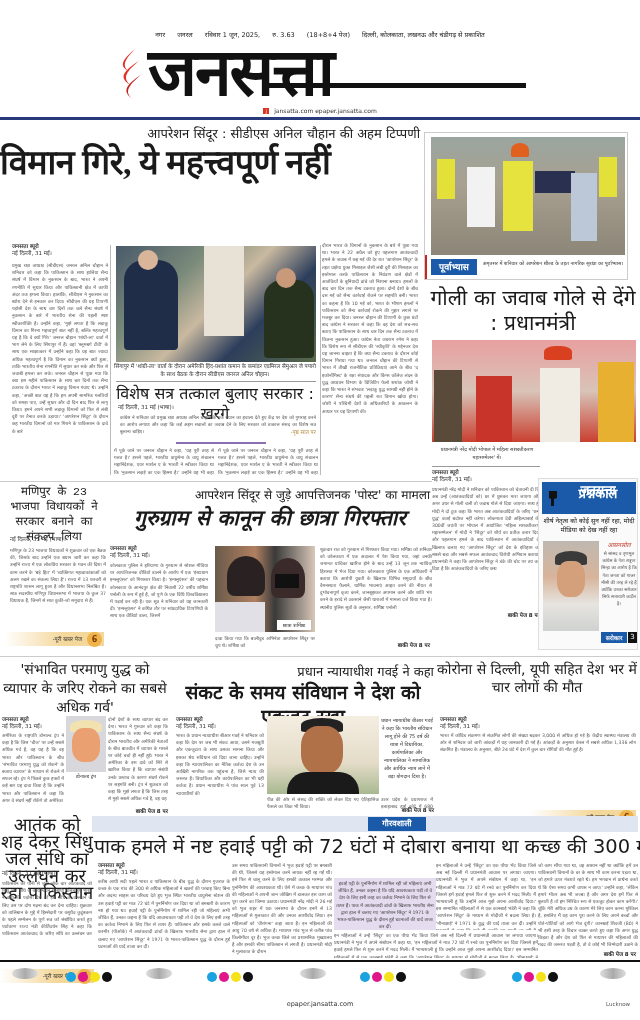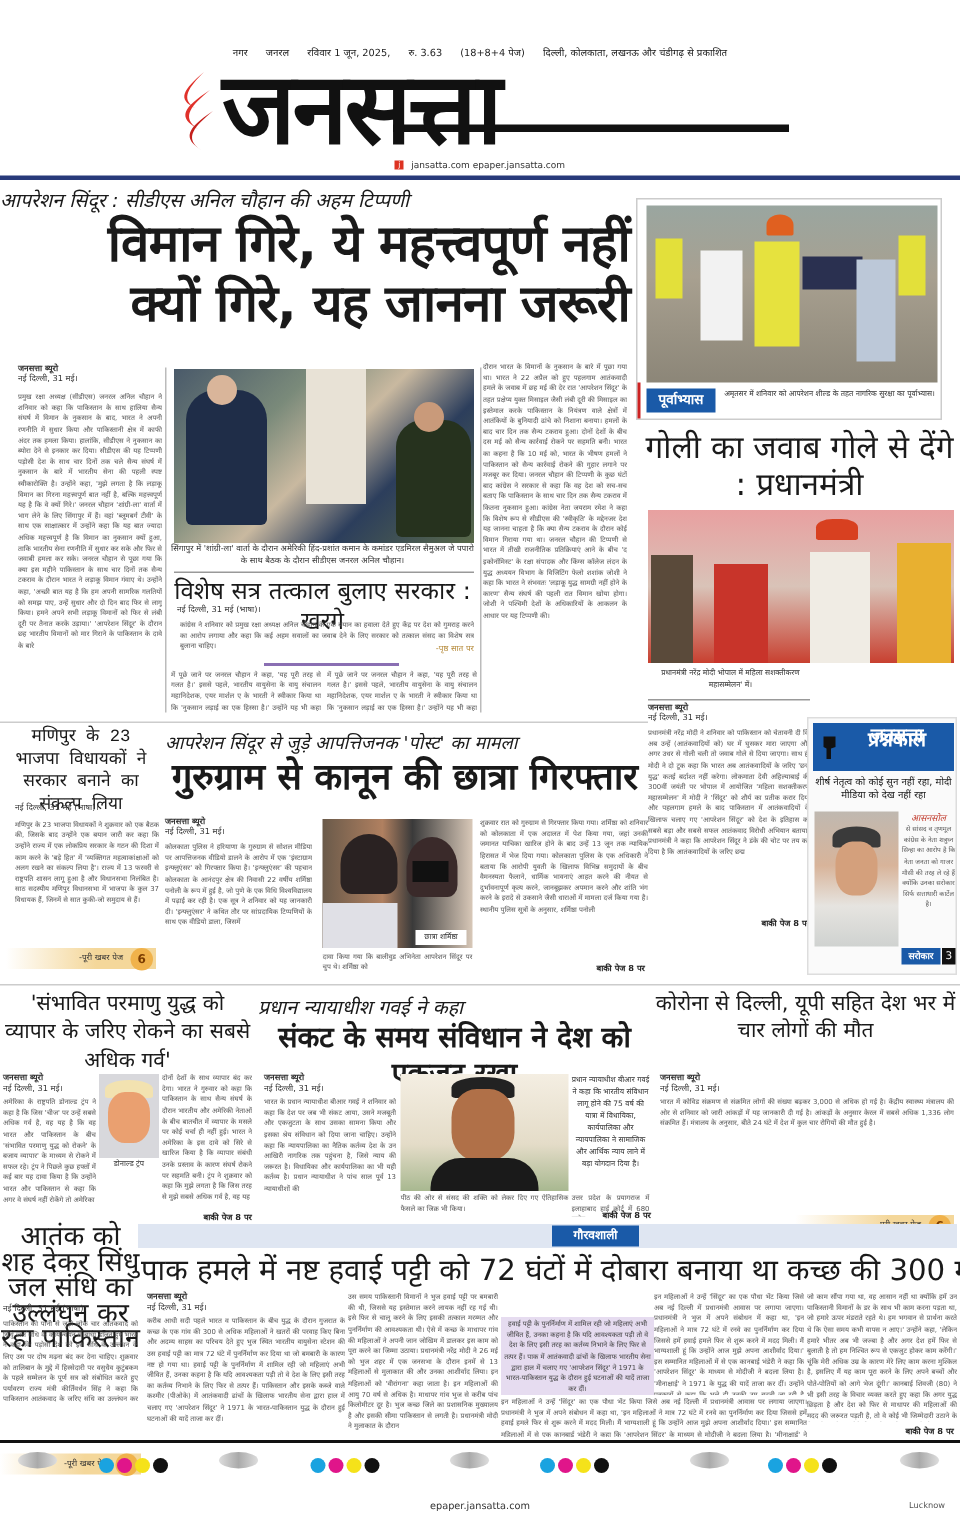--- a/index.html
+++ b/index.html
@@ -9,23 +9,23 @@
   .serif { font-family: "DejaVu Serif", "Liberation Serif", serif; }
   .masthead-top { left: 0; top: 30px; width: 640px; text-align: center; font-size: 6.5px; color: #222; }
   .masthead-top span { margin: 0 5px; }
   .logo-wrap { left: 112px; top: 42px; width: 300px; height: 62px; }
   .logo-mark { left: 0; top: 4px; width: 36px; height: 56px; }
   .logo-text { left: 36px; top: -10px; font-size: 66px; font-weight: bold; letter-spacing: -2px; color: #111; white-space: nowrap; line-height: 80px; }
   .logo-bar { left: 150px; top: 41px; width: 264px; height: 5px; background: #111; }
   .urls { left: 0; top: 107px; width: 640px; text-align: center; font-size: 6px; color: #333; }
   .urls .w { display: inline-block; width: 6px; height: 6px; background: #d32; color: #fff; font-size: 5px; line-height: 6px; margin-right: 3px; vertical-align: middle; }
   .top-rule { left: 0; top: 117px; width: 640px; height: 3px; background: #283a7a; }
-  .kicker { font-size: 13px; text-align: left; font-style: italic; }
+  .kicker { font-size: 13px; text-align: right; }
   .lead-kicker { left: 0; top: 124px; width: 420px; }
-  .lead-head { left: 0; top: 143px; width: 420px; text-align: right; font-size: 34px; font-weight: bold; line-height: 40px; letter-spacing: -0.5px; }
+  .lead-head { left: 0; top: 143px; width: 420px; text-align: left; font-size: 34px; font-weight: bold; line-height: 40px; letter-spacing: -0.5px; font-family: Liberation Serif, serif; }
   .body-text { font-size: 4.6px; line-height: 7.2px; color: #555; text-align: justify; overflow: hidden; }
   .byline { font-size: 5.5px; color: #333; line-height: 7px; }
   .byline b { font-weight: bold; display: block; }
   .col-rule { width: 1px; background: #bbb; }
   .photo { overflow: hidden; }
   .caption { font-size: 5.5px; color: #333; text-align: center; line-height: 8px; }
   .h2 { font-size: 17px; text-align: center; line-height: 20px; }
   .h3 { font-size: 13.5px; text-align: center; line-height: 17px; }
   .more { font-size: 5.5px; font-weight: bold; text-align: right; color: #222; }
   .contd { font-size: 5.5px; color: #333; background: linear-gradient(90deg,#fff 0%,#f4d79a 60%,#f4d79a 100%); height: 14px; line-height: 14px; text-align: right; padding-right: 22px; position: relative; }
@@ -61,21 +61,20 @@
 <div class="abs urls">
   <span class="w">j</span>
   <span>jansatta.com</span>
   <span>epaper.jansatta.com</span>
 </div>
 <div class="abs top-rule"></div>
 
 <div class="abs kicker lead-kicker">आपरेशन सिंदूर : सीडीएस अनिल चौहान की अहम टिप्पणी</div>
 <div class="abs lead-head">
   <div>विमान गिरे, ये महत्त्वपूर्ण नहीं</div>
-  <div>क्यों गिरे, यह जानना जरूरी</div>
 </div>
 
 <div class="abs byline" style="left:12px;top:243px;width:95px;">
   <b>जनसत्ता ब्यूरो</b>
   <span>नई दिल्ली, 31 मई।</span>
 </div>
 <div class="abs body-text" style="left:12px;top:262px;width:96px;height:215px;">प्रमुख रक्षा अध्यक्ष (सीडीएस) जनरल अनिल चौहान ने शनिवार को कहा कि पाकिस्तान के साथ हालिया सैन्य संघर्ष में विमान के नुकसान के बाद, भारत ने अपनी रणनीति में सुधार किया और पाकिस्तानी क्षेत्र में काफी अंदर तक हमला किया। हालांकि, सीडीएस ने नुकसान का ब्योरा देने से इनकार कर दिया। सीडीएस की यह टिप्पणी पड़ोसी देश के साथ चार दिनों तक चले सैन्य संघर्ष में नुकसान के बारे में भारतीय सेना की पहली स्पष्ट स्वीकारोक्ति है। उन्होंने कहा, 'मुझे लगता है कि लड़ाकू विमान का गिरना महत्त्वपूर्ण बात नहीं है, बल्कि महत्त्वपूर्ण यह है कि वे क्यों गिरे।' जनरल चौहान 'शांग्री-ला' वार्ता में भाग लेने के लिए सिंगापुर में हैं। वहां 'ब्लूमबर्ग टीवी' के साथ एक साक्षात्कार में उन्होंने कहा कि यह बात ज्यादा अधिक महत्त्वपूर्ण है कि विमान का नुकसान क्यों हुआ, ताकि भारतीय सेना रणनीति में सुधार कर सके और फिर से जवाबी हमला कर सके। जनरल चौहान से पूछा गया कि क्या इस महीने पाकिस्तान के साथ चार दिनों तक सैन्य टकराव के दौरान भारत ने लड़ाकू विमान गंवाए थे। उन्होंने कहा, 'अच्छी बात यह है कि हम अपनी सामरिक गलतियों को समझ पाए, उन्हें सुधार और दो दिन बाद फिर से लागू किया। हमने अपने सभी लड़ाकू विमानों को फिर से लंबी दूरी पर तैनात करके उड़ाया।' 'आपरेशन सिंदूर' के दौरान छह भारतीय विमानों को मार गिराने के पाकिस्तान के दावे के बारे</div>
 <div class="abs col-rule" style="left:110px;top:245px;height:230px;"></div>
 
 <div class="abs photo" style="left:116px;top:246px;width:200px;height:116px;background:linear-gradient(135deg,#4a5a6a 0%,#7a8a7a 30%,#c9b9a0 50%,#2c3e5c 70%,#5a6a4a 100%);">
@@ -156,21 +155,21 @@
 
 <div class="abs h3" style="left:4px;top:484px;width:100px;font-size:11.5px;line-height:15px;font-family:Liberation Mono, monospace;">मणिपुर के 23 भाजपा विधायकों ने सरकार बनाने का संकल्प लिया</div>
 <div class="abs byline" style="left:10px;top:536px;width:95px;">नई दिल्ली, 31 मई (भाषा)।</div>
 <div class="abs body-text" style="left:10px;top:547px;width:96px;height:84px;">मणिपुर के 23 भाजपा विधायकों ने शुक्रवार को एक बैठक की, जिसके बाद उन्होंने एक बयान जारी कर कहा कि उन्होंने राज्य में एक लोकप्रिय सरकार के गठन की दिशा में काम करने के 'बड़े हित' में 'व्यक्तिगत महत्वाकांक्षाओं को अलग रखने का संकल्प लिया है'। राज्य में 13 फरवरी से राष्ट्रपति शासन लागू हुआ है और विधानसभा निलंबित है। साठ सदस्यीय मणिपुर विधानसभा में भाजपा के कुल 37 विधायक हैं, जिनमें से सात कुकी-जो समुदाय से हैं।</div>
 <div class="abs contd" style="left:4px;top:632px;width:100px;">
   <span>-पूरी खबर पेज</span>
   <span class="dot">6</span>
 </div>
 
 <div class="abs kicker" style="left:110px;top:486px;width:320px;font-size:12px;">आपरेशन सिंदूर से जुड़े आपत्तिजनक 'पोस्ट' का मामला</div>
-<div class="abs h2" style="left:110px;top:505px;width:320px;font-size:24px;line-height:26px;font-weight:bold;">गुरुग्राम से कानून की छात्रा गिरफ्तार</div>
+<div class="abs h2" style="left:110px;top:505px;width:320px;font-size:21px;line-height:26px;font-weight:bold;font-style:italic;">गुरुग्राम से कानून की छात्रा गिरफ्तार</div>
 <div class="abs byline" style="left:110px;top:545px;width:98px;">
   <b>जनसत्ता ब्यूरो</b>
   <span>नई दिल्ली, 31 मई।</span>
 </div>
 <div class="abs body-text" style="left:110px;top:562px;width:98px;height:88px;">कोलकाता पुलिस ने हरियाणा के गुरुग्राम से सोशल मीडिया पर आपत्तिजनक वीडियो डालने के आरोप में एक 'इंस्टाग्राम इन्फ्लुएंसर' को गिरफ्तार किया है। 'इन्फ्लुएंसर' की पहचान कोलकाता के आनंदपुर क्षेत्र की निवासी 22 वर्षीय शर्मिष्ठा पनोली के रूप में हुई है, जो पुणे के एक विधि विश्वविद्यालय में पढ़ाई कर रही है। एक सूत्र ने शनिवार को यह जानकारी दी। 'इन्फ्लुएंसर' ने कथित तौर पर सांप्रदायिक टिप्पणियों के साथ एक वीडियो डाला, जिसमें</div>
 <div class="abs photo" style="left:215px;top:546px;width:100px;height:86px;background:linear-gradient(90deg,#6a5a4a 0%,#b08060 40%,#3a3a3a 60%,#d8c8b8 100%);">
   <div class="abs" style="left:12px;top:10px;width:38px;height:40px;background:#2a2222;border-radius:50% 50% 20% 20%;"></div>
   <div class="abs" style="left:56px;top:12px;width:34px;height:40px;background:#3a2a2a;border-radius:50% 50% 20% 20%;"></div>
   <div class="abs" style="left:60px;top:28px;width:24px;height:14px;background:#111;"></div>
   <div class="abs" style="left:0;top:56px;width:50px;height:30px;background:#e0e0e6;"></div>

